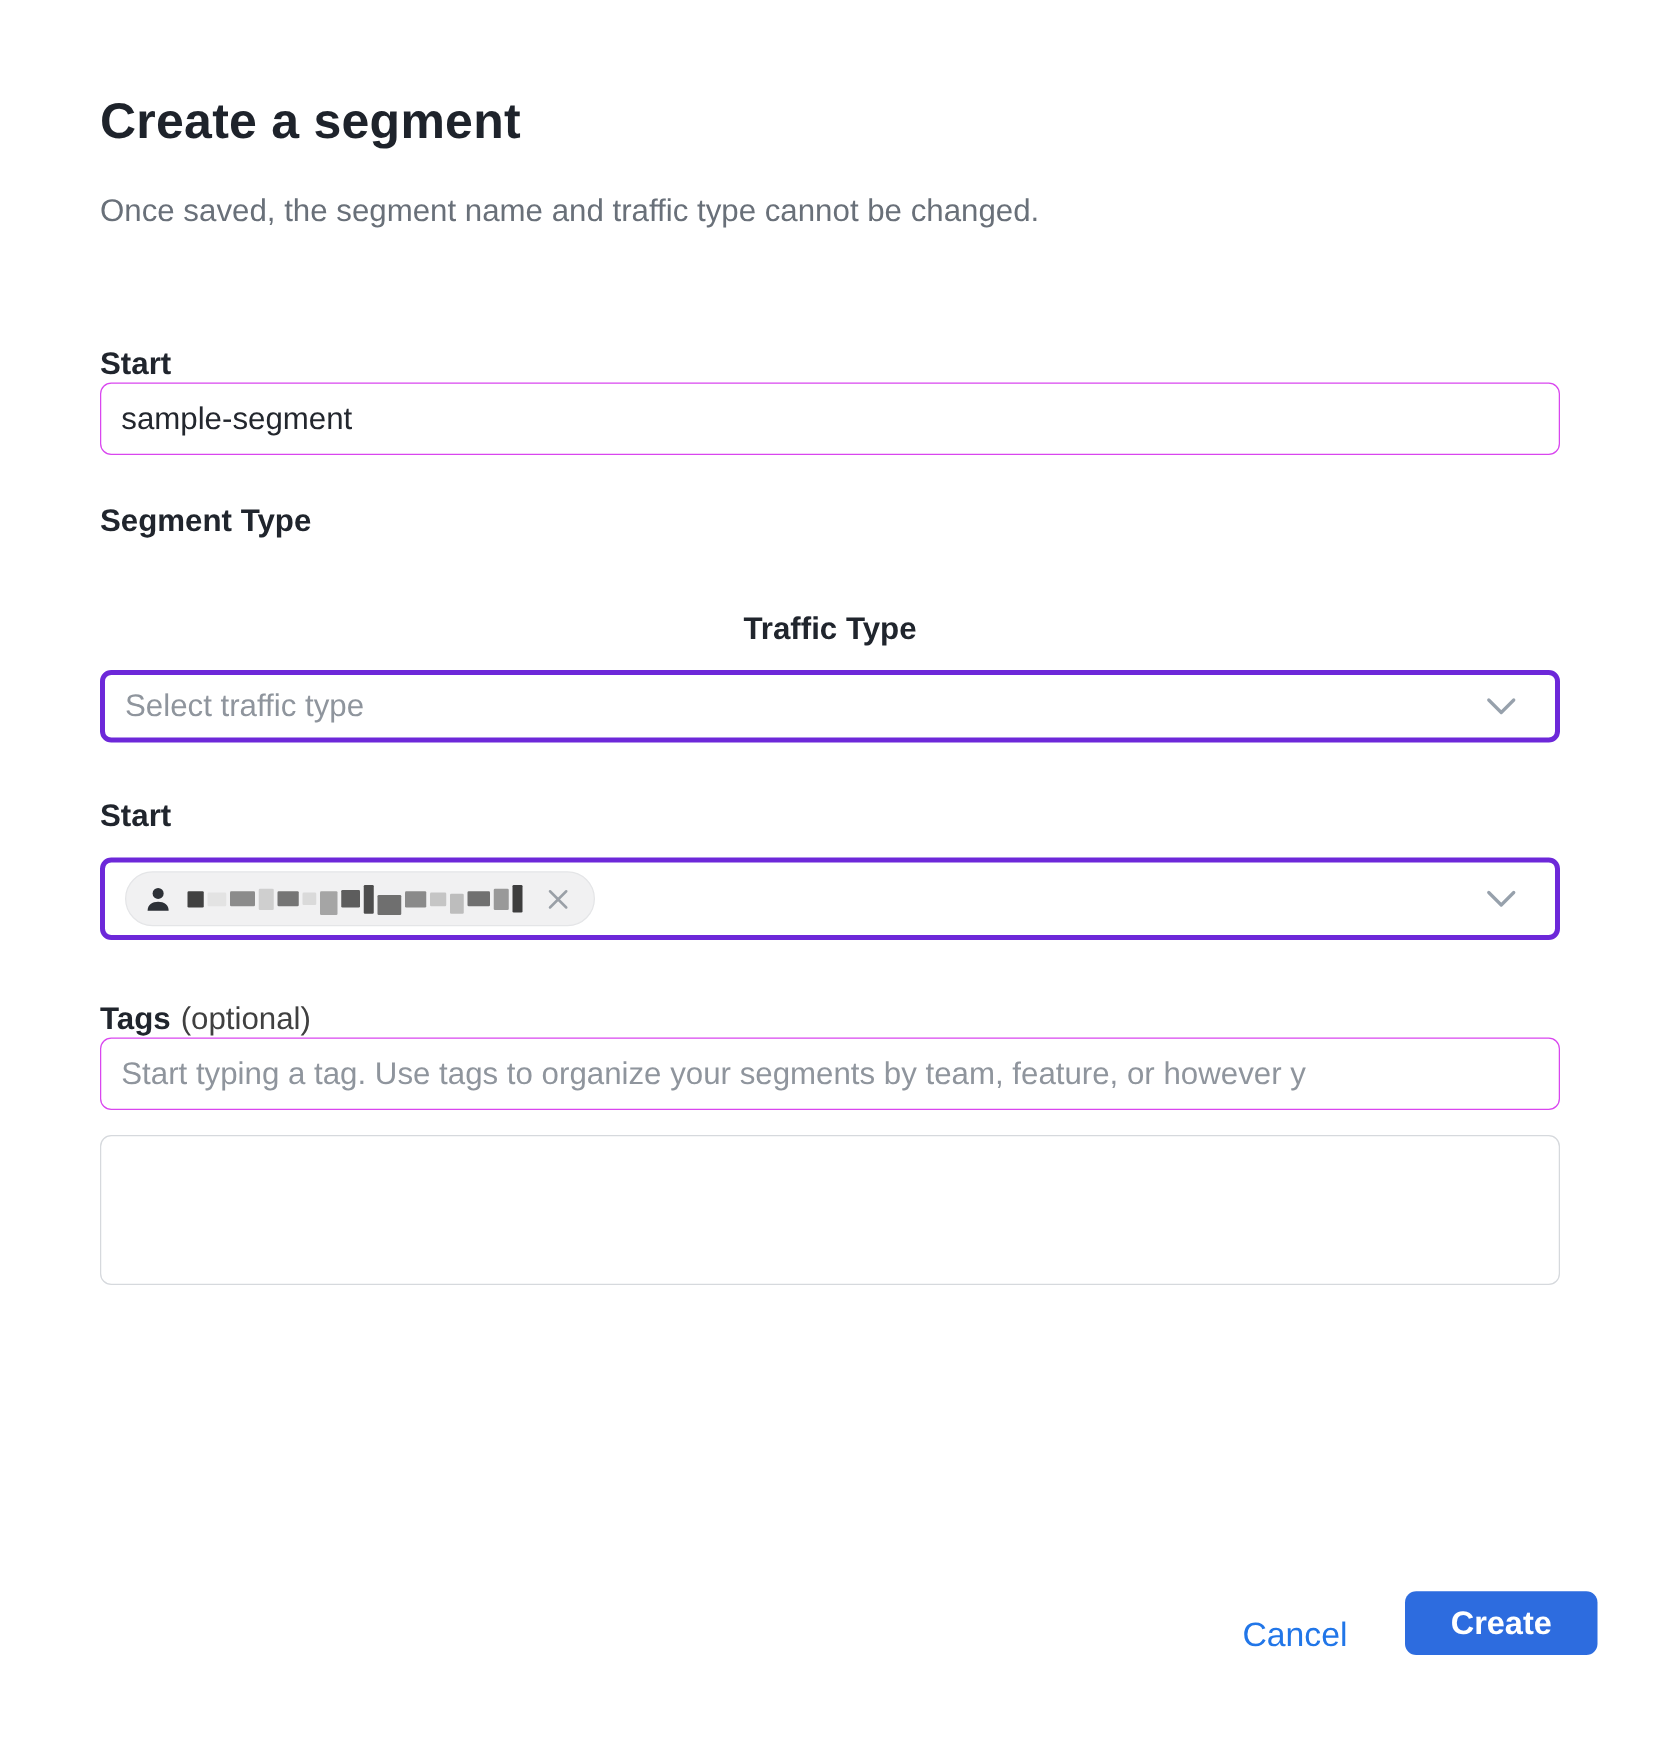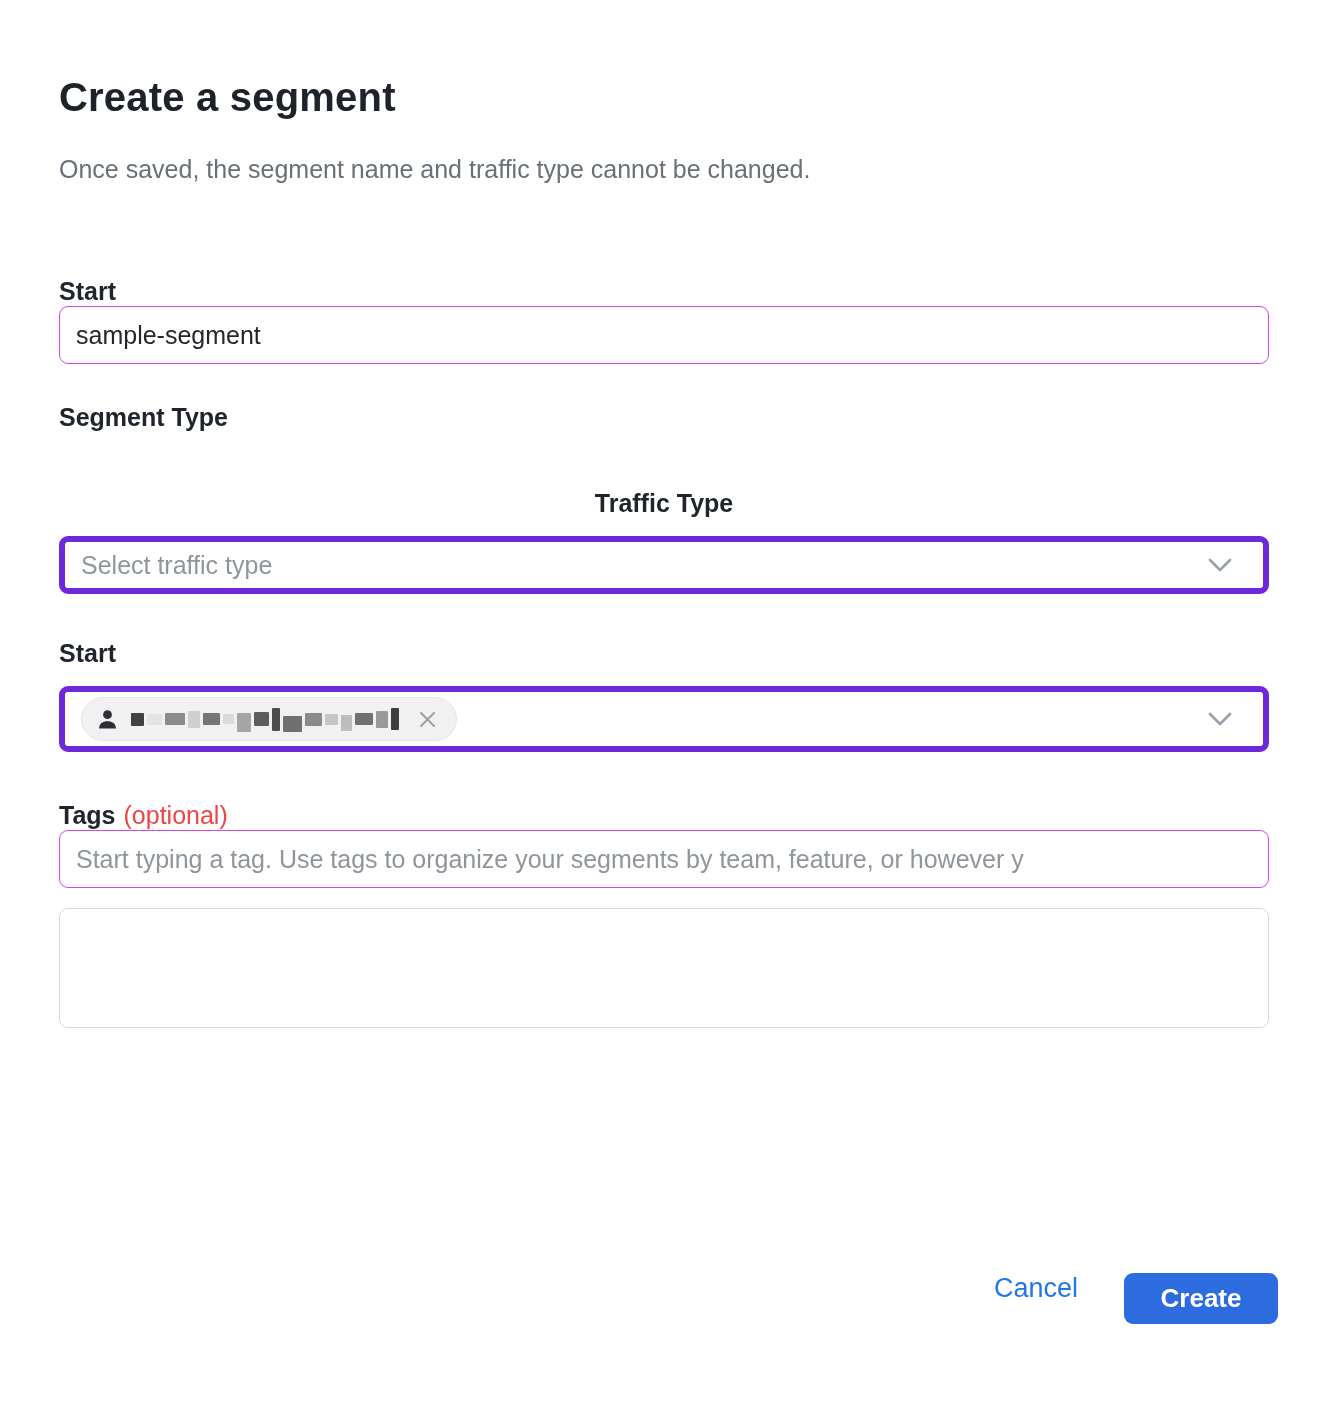--- a/index.html
+++ b/index.html
@@ -3,21 +3,21 @@
 <meta charset="utf-8">
 <style>
   * { margin: 0; padding: 0; box-sizing: border-box; }
   html, body { background: #ffffff; }
   body {
     width: 1328px; height: 1408px; overflow: hidden;
     font-family: "Liberation Sans", sans-serif;
     color: #20252d;
   }
   .content {
-    padding: 0 59px;
+    padding: 0 80px;
     height: 1192px;
     overflow: hidden;
   }
   .dialog-title {
     margin-top: 72px;
     font-size: 40px;
     line-height: 50px;
     font-weight: 700;
     color: #1e232b;
     letter-spacing: 0.2px;
@@ -29,21 +29,21 @@
     color: #697079;
   }
   .field-label {
     font-size: 25px;
     line-height: 30px;
     font-weight: 700;
     color: #20252d;
   }
   .optional {
     font-weight: 400;
-    color: #ef4444;
+    color: #404040;
     margin-left: 8px;
   }
   .lbl-name { margin-top: 92px; }
   .lbl-segment-type { margin-top: 38px; }
   .lbl-traffic-type { margin-top: 56px; text-align: center; }
   .lbl-owners { margin-top: 44px; }
   .lbl-tags { margin-top: 48px; }
   .lbl-description { margin-top: 42px; }
 
   .text-input {
@@ -61,21 +61,21 @@
   }
   .text-input::placeholder { color: #8f959d; opacity: 1; }
 
   .select-box {
     position: relative;
     display: flex;
     align-items: center;
     width: 100%;
     height: 58px;
     margin-top: 18px;
-    border: 6px solid #6d28d9;
+    border: 4px solid #6d28d9;
     border-radius: 9px;
     padding: 0 16px;
     background: #fff;
     cursor: pointer;
   }
   .select-box.tall { height: 66px; }
   .select-placeholder {
     font-size: 25px;
     color: #8f959d;
     flex: 1 1 auto;
@@ -163,21 +163,21 @@
     margin-top: 20px;
     border: 1px solid #d6d9dd;
     border-radius: 9px;
     background: #fff;
   }
 
   .footer {
     margin-top: 81px;
     display: flex;
     justify-content: flex-end;
-    align-items: flex-start;
+    align-items: flex-end;
     padding-right: 50px;
     gap: 46px;
   }
   .cancel-link {
     font-size: 27px;
     font-weight: 500;
     color: #2176e8;
     cursor: pointer;
     background: none;
     border: none;

